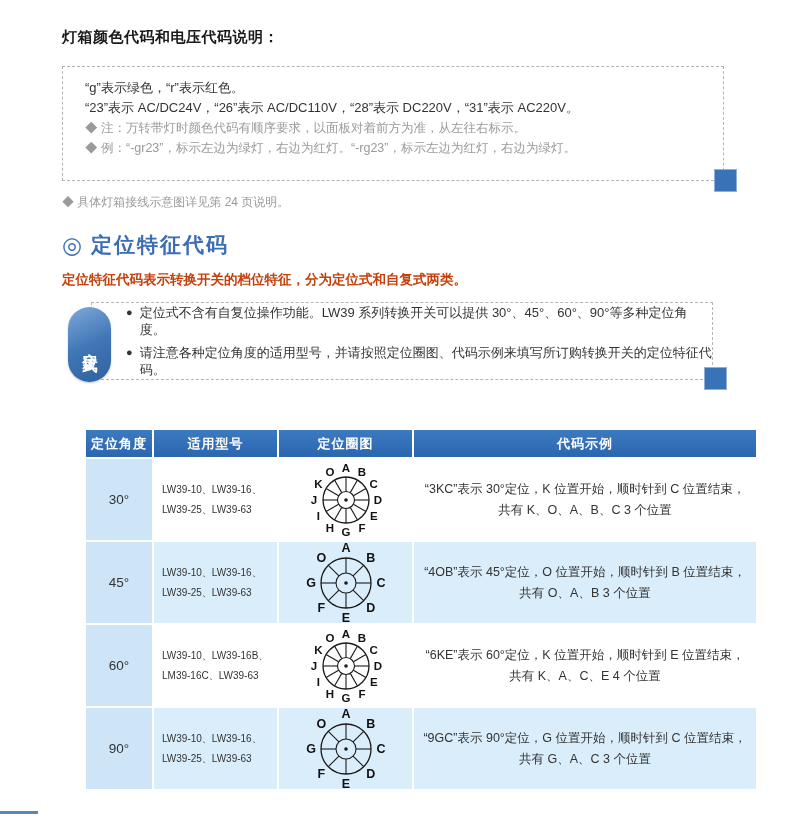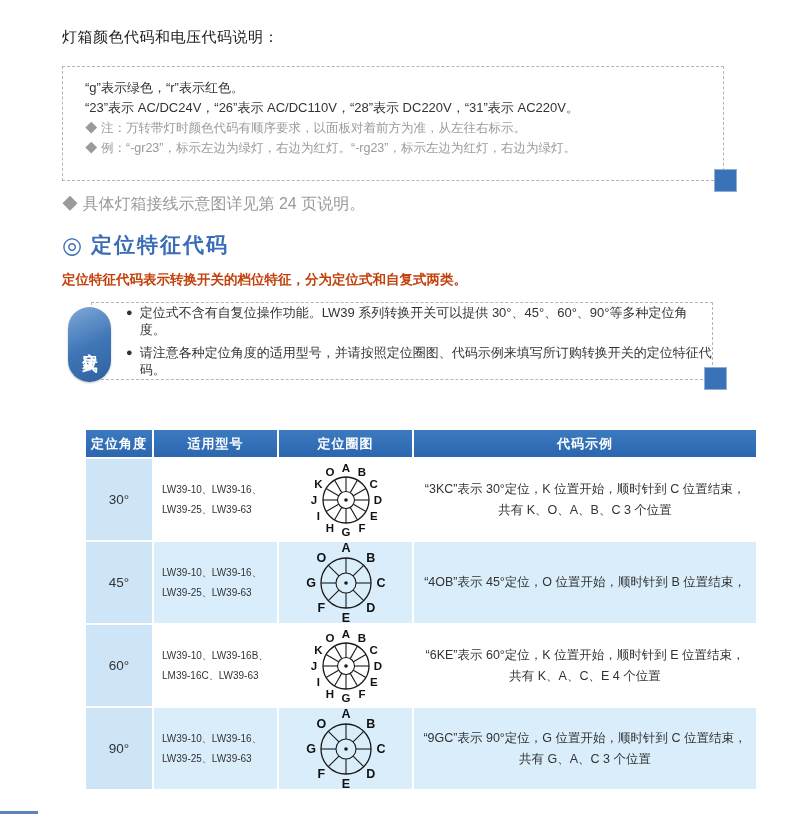--- a/index.html
+++ b/index.html
@@ -4,36 +4,36 @@
 <style>
   html,body{margin:0;padding:0;}
   body{
     width:792px;height:818px;background:#ffffff;position:relative;overflow:hidden;
     font-family:"Liberation Sans",sans-serif;color:#222;
   }
   .abs{position:absolute;}
 
   
   .page-title{
-    left:62px;top:28px;font-size:15px;font-weight:normal;color:#1a1a1a;letter-spacing:.5px;
+    left:62px;top:28px;font-size:15px;font-weight:bold;color:#1a1a1a;letter-spacing:.5px;
   }
   .dash-box1{
     left:62px;top:66px;width:628px;height:100px;
     border:1px dashed #b5b5b5;padding:11px 10px 2px 22px;
   }
   .code-line{font-size:13px;color:#333;line-height:20px;}
   .note-line{font-size:12.5px;color:#9a9a9a;line-height:20px;}
   .note-gap{}
   .accent-sq{
     position:absolute;width:21px;height:21px;
     background:var(--accent-blue,#3a72b8);border:1px solid #8fb0d6;
   }
   .sq1{right:-14px;bottom:-12px;}
   .sq2{right:-15px;bottom:-11px;}
-  .footnote{left:62px;top:194px;font-size:16px;color:#9a9a9a;}
+  .footnote{left:62px;top:194px;font-size:12px;color:#9a9a9a;}
 
   
   .section-head{
     left:62px;top:231px;display:flex;align-items:center;gap:9px;
     color:var(--section-blue,#3a6db5);
   }
   .section-icon{font-size:23px;line-height:1;}
   .section-title{font-size:21px;font-weight:bold;letter-spacing:2px;}
   .intro{left:62px;top:271px;font-size:13.5px;font-weight:bold;color:#c2410c;}
 
@@ -186,20 +186,21 @@
         <line x1="34.928932188134524" y1="49.071067811865476" x2="24.322330470336315" y2="59.67766952966369" stroke="#1a1a1a" stroke-width="1.1"></line>
         <text x="17.25126265847084" y="66.74873734152916" font-size="12.5" font-weight="bold" fill="#111" text-anchor="middle" dominant-baseline="central" font-family="Liberation Sans, sans-serif">F</text>
         <line x1="32" y1="42" x2="17" y2="42.00000000000001" stroke="#1a1a1a" stroke-width="1.1"></line>
         <text x="7" y="42.00000000000001" font-size="12.5" font-weight="bold" fill="#111" text-anchor="middle" dominant-baseline="central" font-family="Liberation Sans, sans-serif">G</text>
         <line x1="34.928932188134524" y1="34.928932188134524" x2="24.322330470336308" y2="24.322330470336315" stroke="#1a1a1a" stroke-width="1.1"></line>
         <text x="17.251262658470832" y="17.251262658470843" font-size="12.5" font-weight="bold" fill="#111" text-anchor="middle" dominant-baseline="central" font-family="Liberation Sans, sans-serif">O</text>
       </svg>
     </div>
   <div class="cell c-example r-even">
     <div>“4OB”表示 45°定位，O 位置开始，顺时针到 B 位置结束，</div>
+    <div>共有 O、A、B 3 个位置</div>
   </div>
 
   <div class="cell c-angle">60°</div>
   <div class="cell c-models r-odd">
     <div>LW39-10、LW39-16B、</div>
     <div>LM39-16C、LW39-63</div>
   </div>
   <div class="cell r-odd">
       <svg width="84" height="84" viewBox="0 0 84 84">
         <circle cx="42" cy="42" r="23" fill="none" stroke="#1a1a1a" stroke-width="1.3"></circle>

